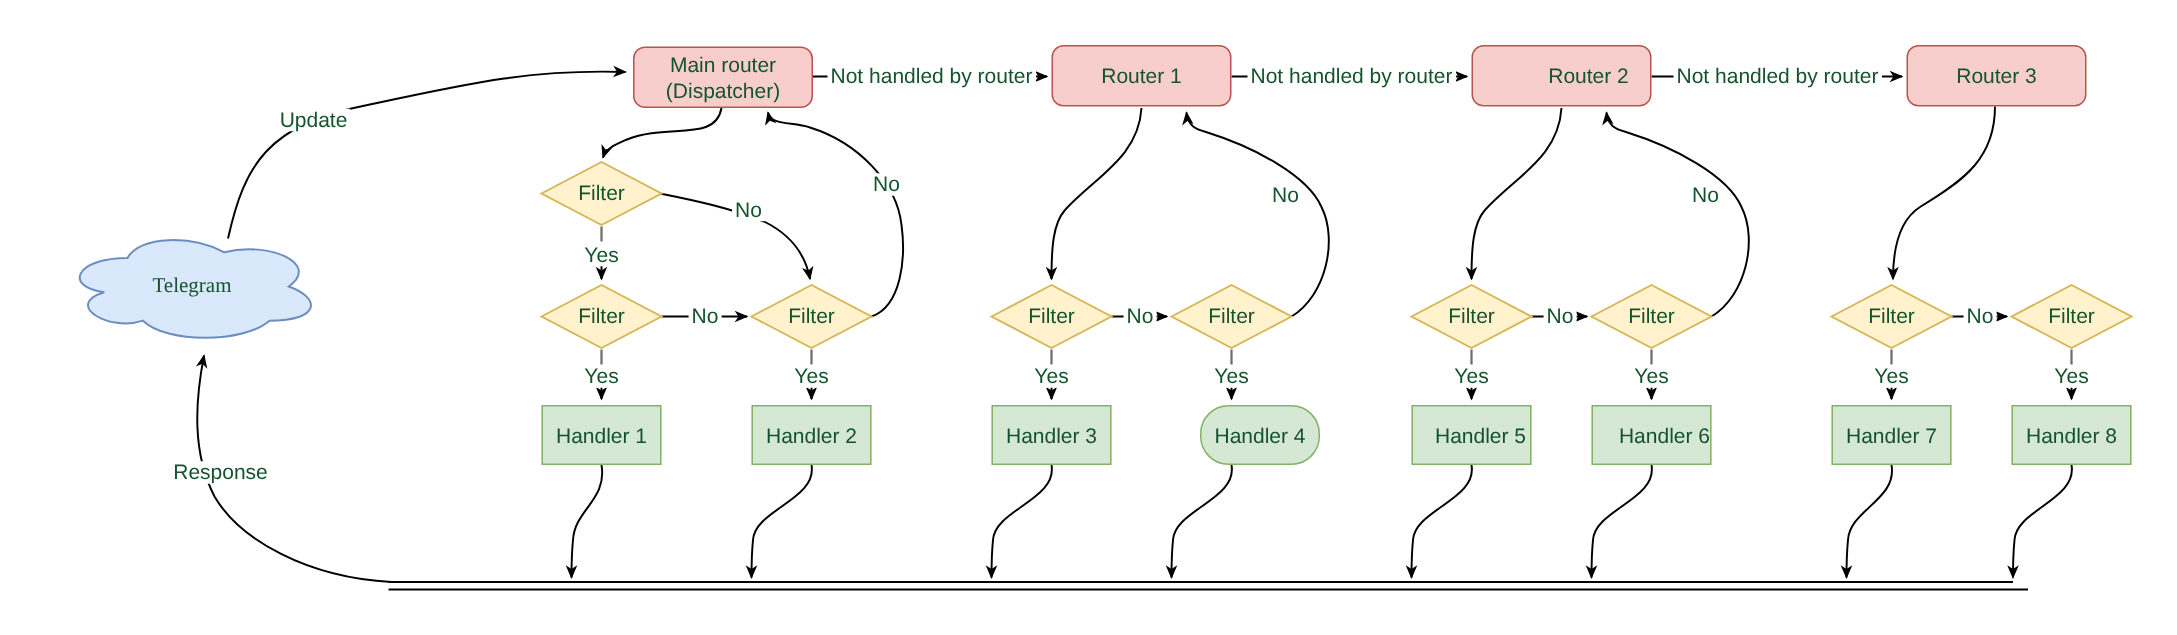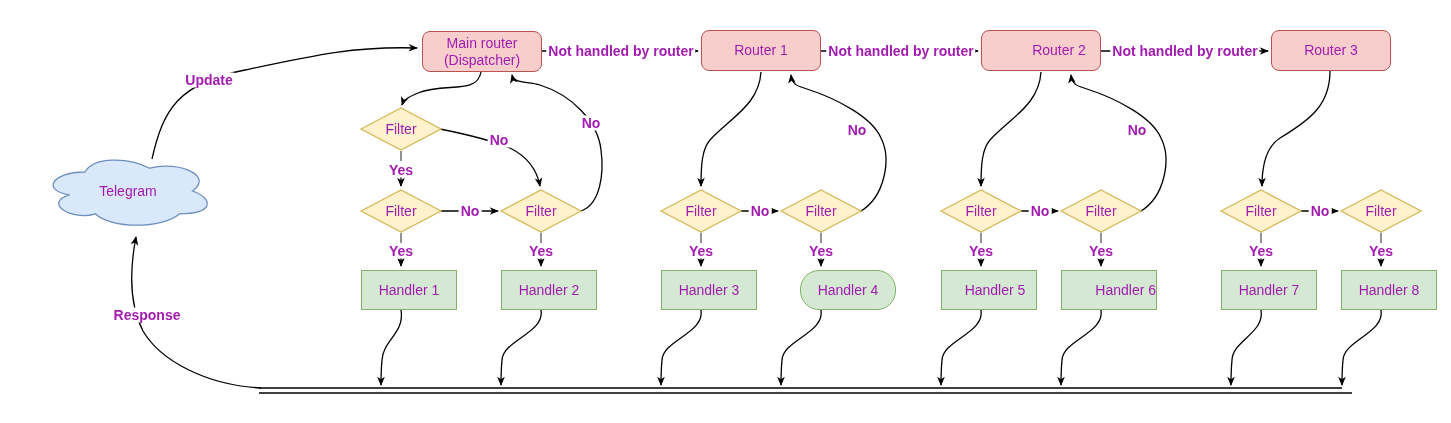--- a/index.html
+++ b/index.html
@@ -1,27 +1,27 @@
 <!DOCTYPE html>
 <html><head>
 <meta charset="utf-8">
 <style>
   html,body{margin:0;padding:0;background:#fff;}
   .stage{
     position:relative;width:1451px;height:423px;background:#ffffff;overflow:hidden;
-    font-family:"Liberation Sans","DejaVu Sans",sans-serif;font-size:14px;color:#a21caf;
+    font-family:"Liberation Sans","DejaVu Sans",sans-serif;font-size:14px;color:#14532d;
   }
   svg.wires{position:absolute;left:0;top:0;}
   .node{position:absolute;display:flex;align-items:center;justify-content:center;
         text-align:center;box-sizing:border-box;}
   .router{width:120px;height:41px;background:#f8cecc;border:1.3px solid #b85450;
           border-radius:8px;flex-direction:column;line-height:17px;}
-  .handler{width:96px;height:40px;background:#d5e8d4;border:1.3px solid #82b366;}
+  .handler{width:80px;height:40px;background:#d5e8d4;border:1.3px solid #82b366;}
   .lbl{position:absolute;transform:translate(-50%,-50%);white-space:nowrap;line-height:15px;}
-  .bg{background:#ffffff;padding:0 2px;font-weight:bold;}
+  .bg{background:#ffffff;padding:0 2px;}
 </style>
 </head>
 <body>
 
 <div class="stage">
 
   <svg class="wires" width="1451" height="423" viewBox="0 0 1451 423">
     <defs>
       <marker id="ah" viewBox="0 0 12 12" refX="10" refY="6" markerWidth="11" markerHeight="11" orient="auto" markerUnits="userSpaceOnUse">
         <path d="M1,1.8 L11,6 L1,10.2 L3.8,6 Z" fill="#000"></path>
@@ -135,21 +135,21 @@
   <div class="node handler" style="left:1061px;top:270px;justify-content:flex-end;">
     <div>Handler 6</div>
     </div>
   <div class="node handler" style="left:1221px;top:270px;">
     <div>Handler 7</div>
     </div>
   <div class="node handler" style="left:1341px;top:270px;">
     <div>Handler 8</div>
     </div>
 
-  <div class="lbl" style="left:128px;top:191px;">Telegram</div>
+  <div class="lbl" style="left:128px;top:191px;font-family:Liberation Serif, serif;">Telegram</div>
 
   <div class="lbl" style="left:401px;top:129px;">Filter</div>
   <div class="lbl" style="left:401px;top:211px;">Filter</div>
   <div class="lbl" style="left:541px;top:211px;">Filter</div>
   <div class="lbl" style="left:701px;top:211px;">Filter</div>
   <div class="lbl" style="left:821px;top:211px;">Filter</div>
   <div class="lbl" style="left:981px;top:211px;">Filter</div>
   <div class="lbl" style="left:1101px;top:211px;">Filter</div>
   <div class="lbl" style="left:1261px;top:211px;">Filter</div>
   <div class="lbl" style="left:1381px;top:211px;">Filter</div>

